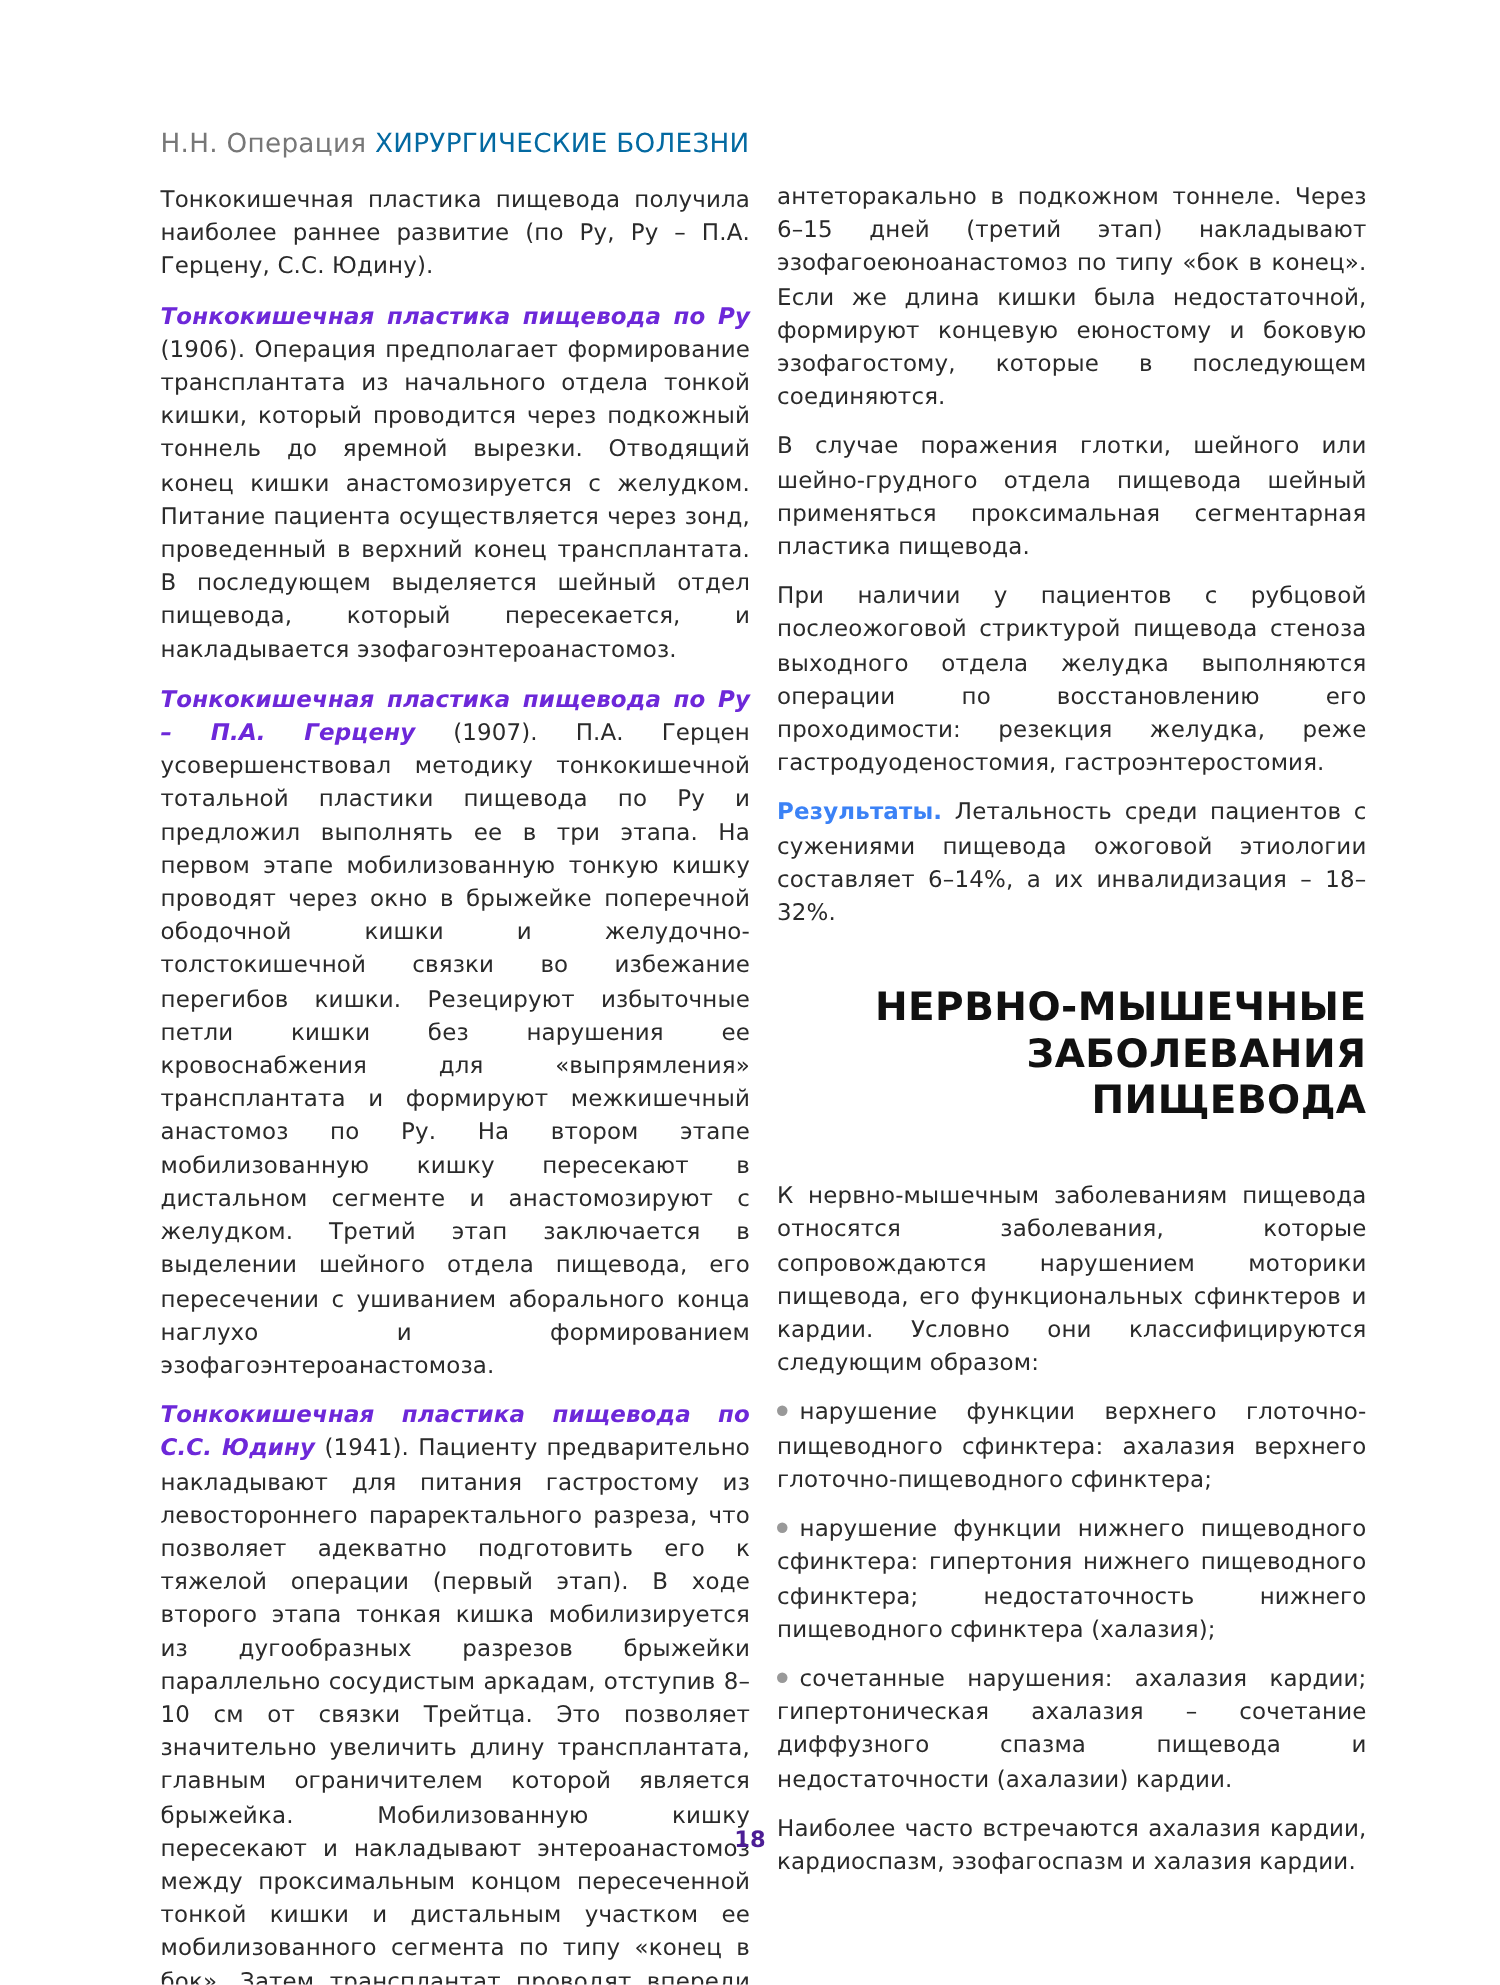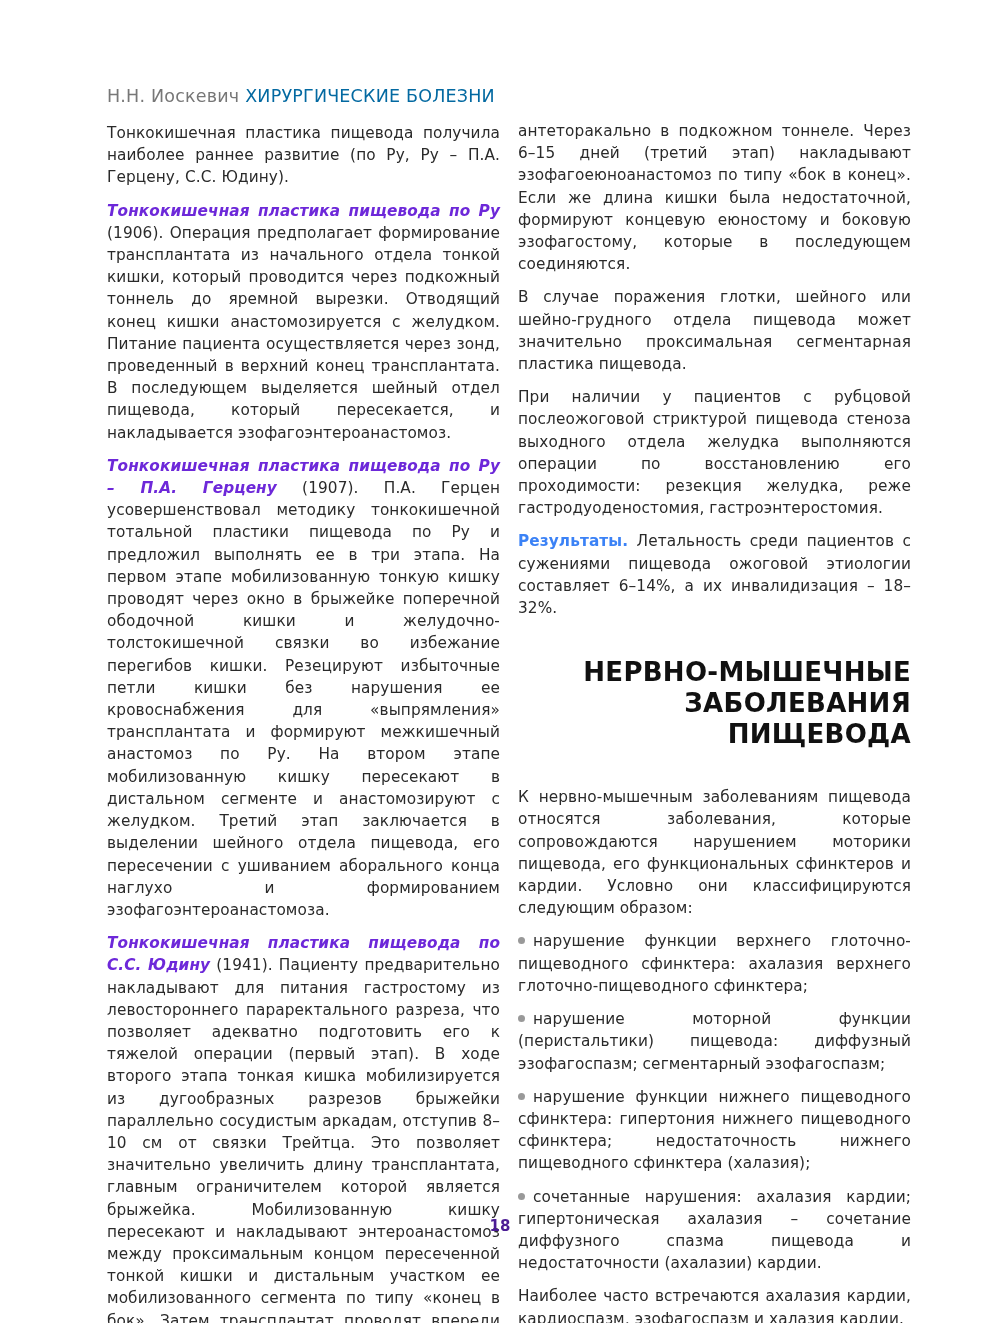--- a/index.html
+++ b/index.html
@@ -19,38 +19,37 @@
                    line-height: 31px; color: #111; margin: 38px 0 36px 0; text-transform: uppercase; letter-spacing: 0.3px; text-align: right; }
   .bullet { display: inline-block; width: 7px; height: 7px; border-radius: 50%; background: #999;
             margin-right: 8px; vertical-align: 2px; }
   .page-number { position: absolute; left: 0; width: 1000px; top: 1217px; text-align: center;
                  font-weight: bold; font-size: 15px; color: #4c1d95; }
 </style>
 </head>
 <body>
 
 <div class="running-head">
-  <span class="author">Н.Н. Иоскевич</span>
+  <span class="author">Н.Н. Операция</span>
   <span class="book">ХИРУРГИЧЕСКИЕ БОЛЕЗНИ</span>
 </div>
 
 <div class="col col-left">
   <p>Тонкокишечная пластика пищевода получила наиболее раннее развитие (по Ру, Ру – П.А. Герцену, С.С. Юдину).</p>
   <p><span class="ital">Тонкокишечная пластика пищевода по Ру</span><span> (1906). Операция предполагает формирование трансплантата из начального отдела тонкой кишки, который проводится через подкожный тоннель до яремной вырезки. Отводящий конец кишки анастомозируется с желудком. Питание пациента осуществляется через зонд, проведенный в верхний конец трансплантата. В последующем выделяется шейный отдел пищевода, который пересекается, и накладывается эзофагоэнтероанастомоз.</span></p>
   <p><span class="ital">Тонкокишечная пластика пищевода по Ру – П.А. Герцену</span><span> (1907). П.А. Герцен усовершенствовал методику тонкокишечной тотальной пластики пищевода по Ру и предложил выполнять ее в три этапа. На первом этапе мобилизованную тонкую кишку проводят через окно в брыжейке поперечной ободочной кишки и желудочно-толстокишечной связки во избежание перегибов кишки. Резецируют избыточные петли кишки без нарушения ее кровоснабжения для «выпрямления» трансплантата и формируют межкишечный анастомоз по Ру. На втором этапе мобилизованную кишку пересекают в дистальном сегменте и анастомозируют с желудком. Третий этап заключается в выделении шейного отдела пищевода, его пересечении с ушиванием аборального конца наглухо и формированием эзофагоэнтероанастомоза.</span></p>
   <p><span class="ital">Тонкокишечная пластика пищевода по С.С. Юдину</span><span> (1941). Пациенту предварительно накладывают для питания гастростому из левостороннего параректального разреза, что позволяет адекватно подготовить его к тяжелой операции (первый этап). В ходе второго этапа тонкая кишка мобилизируется из дугообразных разрезов брыжейки параллельно сосудистым аркадам, отступив 8–10 см от связки Трейтца. Это позволяет значительно увеличить длину трансплантата, главным ограничителем которой является брыжейка. Мобилизованную кишку пересекают и накладывают энтероанастомоз между проксимальным концом пересеченной тонкой кишки и дистальным участком ее мобилизованного сегмента по типу «конец в бок». Затем трансплантат проводят впереди поперечной ободочной кишки и располагают</span></p>
 </div>
 
 <div class="col col-right">
   <p>антеторакально в подкожном тоннеле. Через 6–15 дней (третий этап) накладывают эзофагоеюноанастомоз по типу «бок в конец». Если же длина кишки была недостаточной, формируют концевую еюностому и боковую эзофагостому, которые в последующем соединяются.</p>
-  <p>В случае поражения глотки, шейного или шейно-грудного отдела пищевода может значительно проксимальная сегментарная пластика пищевода.</p>
+  <p>В случае поражения глотки, шейного или шейно-грудного отдела пищевода шейный применяться проксимальная сегментарная пластика пищевода.</p>
   <p>При наличии у пациентов с рубцовой послеожоговой стриктурой пищевода стеноза выходного отдела желудка выполняются операции по восстановлению его проходимости: резекция желудка, реже гастродуоденостомия, гастроэнтеростомия.</p>
   <p><span class="results-label">Результаты.</span><span> Летальность среди пациентов с сужениями пищевода ожоговой этиологии составляет 6–14%, а их инвалидизация – 18–32%.</span></p>
   <h2 class="section-title">НЕРВНО-МЫШЕЧНЫЕ ЗАБОЛЕВАНИЯ ПИЩЕВОДА</h2>
   <p>К нервно-мышечным заболеваниям пищевода относятся заболевания, которые сопровождаются нарушением моторики пищевода, его функциональных сфинктеров и кардии. Условно они классифицируются следующим образом:</p>
   <p><span class="bullet"></span><span>нарушение функции верхнего глоточно-пищеводного сфинктера: ахалазия верхнего глоточно-пищеводного сфинктера;</span></p>
-  <p><span class="bullet"></span><span>нарушение моторной функции (перистальтики) пищевода: диффузный эзофагоспазм; сегментарный эзофагоспазм;</span></p>
   <p><span class="bullet"></span><span>нарушение функции нижнего пищеводного сфинктера: гипертония нижнего пищеводного сфинктера; недостаточность нижнего пищеводного сфинктера (халазия);</span></p>
   <p><span class="bullet"></span><span>сочетанные нарушения: ахалазия кардии; гипертоническая ахалазия – сочетание диффузного спазма пищевода и недостаточности (ахалазии) кардии.</span></p>
   <p>Наиболее часто встречаются ахалазия кардии, кардиоспазм, эзофагоспазм и халазия кардии.</p>
 </div>
 
 <div class="page-number">18</div>
 
 </body></html>

